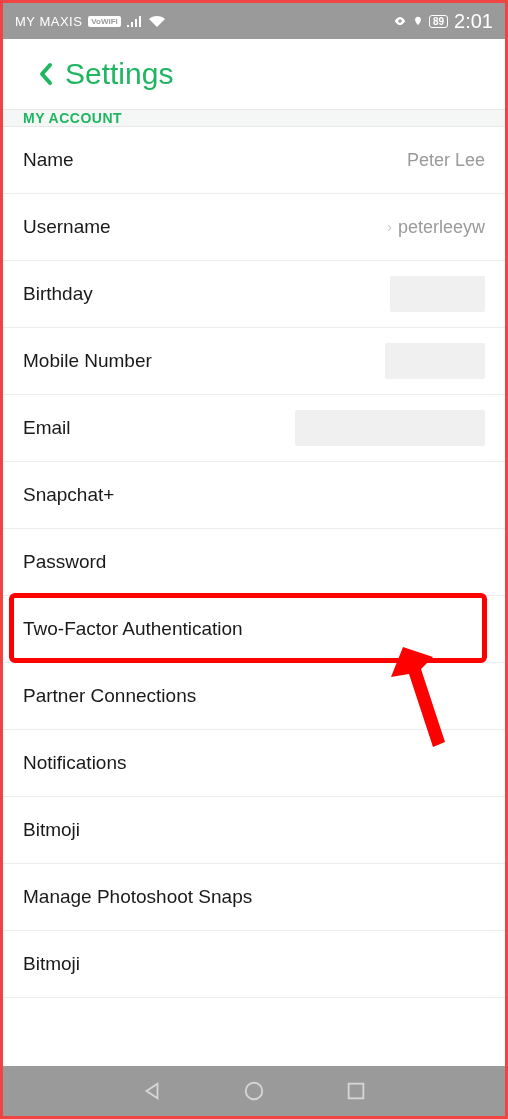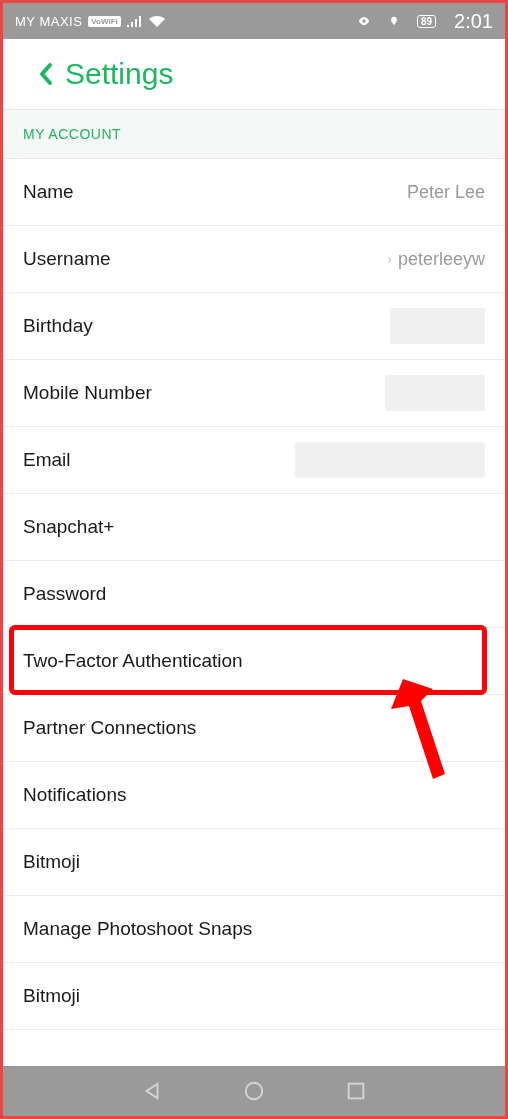--- a/index.html
+++ b/index.html
@@ -37,21 +37,21 @@
       font-weight: 500;
     }
     .status-left {
       display: flex;
       align-items: center;
       gap: 6px;
     }
     .status-right {
       display: flex;
       align-items: center;
-      gap: 18px;
+      gap: 6px;
     }
     .carrier {
       letter-spacing: 0.5px;
     }
     .vowifi-badge {
       background: #fff;
       color: #9a9a9a;
       font-size: 8px;
       font-weight: bold;
       padding: 1px 3px;
@@ -87,24 +87,24 @@
     }
     .page-title {
       color: #1eb660;
       font-size: 30px;
       font-weight: 500;
     }
     .section-header {
       background: #f5f6f6;
       border-top: 1px solid #e8e8e8;
       border-bottom: 1px solid #e8e8e8;
-      padding: 16px 20px;
+      padding: 0 20px;
       color: #1eb660;
       font-size: 14px;
-      font-weight: 400;
+      font-weight: 700;
       letter-spacing: 0.5px;
     }
     .list {
       flex: 1;
       overflow: hidden;
       position: relative;
     }
     .row {
       display: flex;
       align-items: center;

